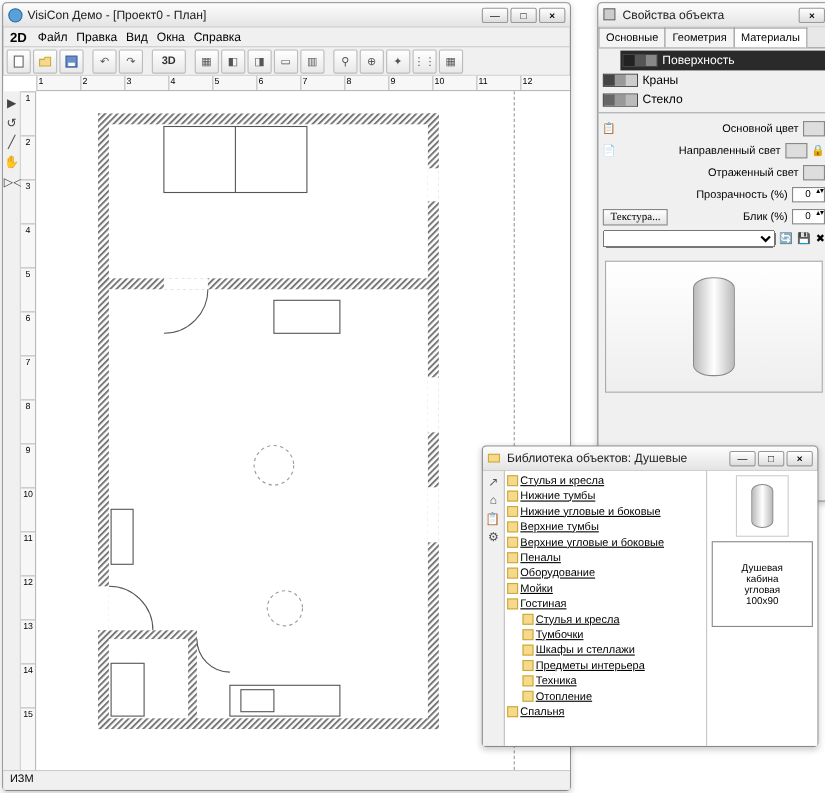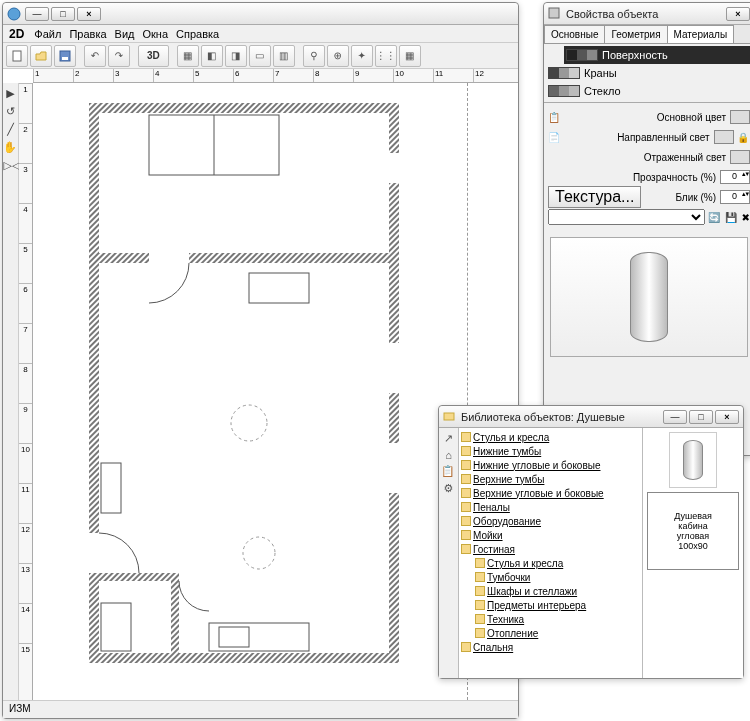--- a/index.html
+++ b/index.html
@@ -40,21 +40,21 @@
   .mat-row { display: flex; align-items: center; height: 18px; font-size: 11px; gap: 4px; padding: 1px 2px; cursor: pointer; }
   .mat-row.sel { background: #2a2a2a; color: #fff; margin-left: 18px; }
   .swatch { width: 32px; height: 12px; border: 1px solid #444; display: flex; }
   .swatch div { flex: 1; }
   .props-form { padding: 4px; font-size: 10px; border-top: 1px solid #aaa; }
   .prow { display: flex; align-items: center; gap: 4px; height: 20px; }
   .prow label { flex: 1; text-align: right; }
   .cbox { width: 20px; height: 14px; border: 1px solid #888; background: #ddd; }
   .spin { width: 30px; height: 14px; border: 1px solid #888; background: #fff; font-size: 9px; text-align: right; padding-right: 12px; position: relative; }
   .spin::after { content: "▴▾"; position: absolute; right: 0; top: -1px; font-size: 7px; line-height: 7px; }
-  .btn { border: 1px solid #888; background: linear-gradient(#fff,#e4e4e4); font-size: 16px; padding: 1px 6px; cursor: pointer; }
+  .btn { border: 1px solid #888; background: linear-gradient(#fff,#e4e4e4); font-size: 10px; padding: 1px 6px; cursor: pointer; font-family: Liberation Serif, serif; }
   .preview { margin: 6px; height: 120px; border: 1px solid #aaa; background: linear-gradient(#fff,#eee); display: flex; align-items: center; justify-content: center; }
   .cyl { width: 38px; height: 90px; background: linear-gradient(90deg,#bbb,#fff,#bbb); border-radius: 18px/10px; border: 1px solid #888; }
   
   #lib { left: 438px; top: 405px; width: 306px; height: 274px; }
   .lib-body { position: absolute; top: 22px; left: 0; right: 0; bottom: 0; display: flex; }
   .lib-tools { width: 20px; border-right: 1px solid #bbb; background: #f0f0f0; display: flex; flex-direction: column; gap: 4px; padding-top: 4px; align-items: center; }
   .lib-tools div { font-size: 11px; cursor: pointer; color: #555; }
   .tree { flex: 1; background: #fff; border-right: 1px solid #bbb; overflow: auto; font-size: 10px; padding: 2px; text-decoration: underline; }
   .tree .node { display: flex; align-items: center; gap: 2px; height: 14px; cursor: pointer; white-space: nowrap; }
   .tree .fold { width: 10px; height: 10px; background: #f6d98a; border: 1px solid #c9a93c; }
@@ -69,20 +69,21 @@
 </head>
 <body>
 
 <div id="main" class="window">
   <div class="titlebar">
     <span class="icon">
       <svg width="14" height="14">
           <circle cx="7" cy="7" r="6" fill="#5aa0d8" stroke="#2a6ca8"></circle>
         </svg>
     </span>
+    <span class="title">VisiCon Демо - [Проект0 - План]</span>
     <div class="win-controls">
       <div class="win-btn">—</div>
       <div class="win-btn">□</div>
       <div class="win-btn close">×</div>
     </div>
   </div>
   <div class="menubar">
     <span class="prefix">2D</span>
     <span class="mlabel">Файл</span>
     <span class="mlabel">Правка</span>

